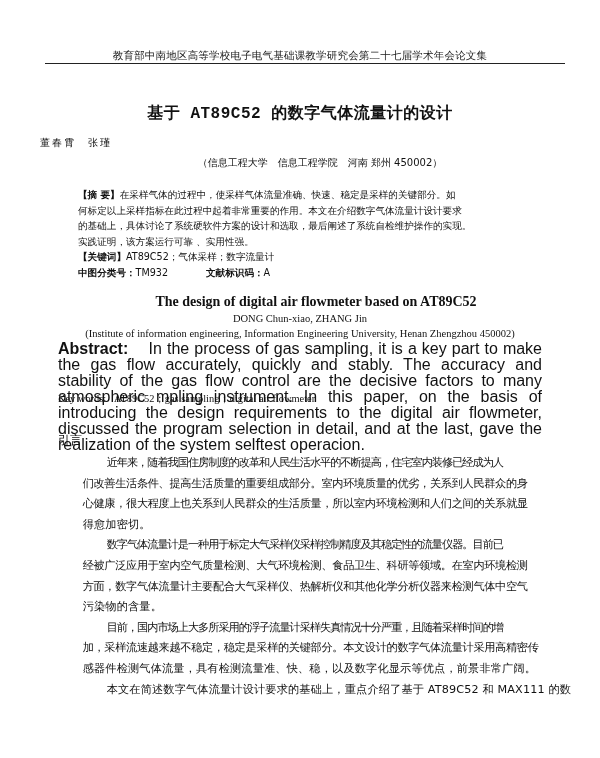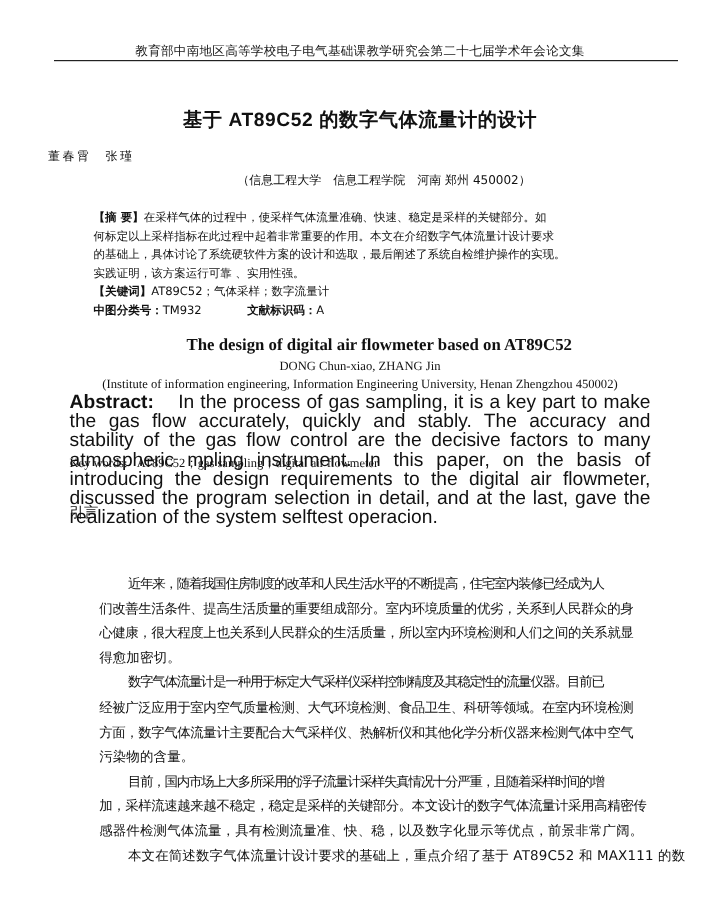--- a/index.html
+++ b/index.html
@@ -10,21 +10,21 @@
     body {
       width: 600px;
       height: 758px;
       position: relative;
       overflow: hidden;
       color: #111111;
       font-family: "DejaVu Serif", serif;
     }
     .page {
       position: absolute;
-      left: 0; top: 0;
+      left: 0; top: 13px;
       width: 600px; height: 652px;
     }
     .running-header {
       position: absolute;
       left: 0; top: 36px;
       width: 600px;
       text-align: center;
       font-family: "DejaVu Sans", sans-serif;
       font-size: 10.5px;
       letter-spacing: 0.2px;
@@ -35,21 +35,21 @@
       left: 45px; top: 50px;
       width: 520px;
       height: 0;
       border-top: 1.5px solid #222;
     }
     .cn-title {
       position: absolute;
       left: 0; top: 90px;
       width: 600px;
       text-align: center;
-      font-family: Liberation Sans, sans-serif;
+      font-family: Liberation Mono, monospace;
       font-weight: bold;
       font-size: 16px;
       letter-spacing: 0.5px;
     }
     .cn-authors {
       position: absolute;
       left: 0; top: 123px;
       width: 600px;
       text-align: left;
       font-family: "DejaVu Sans", sans-serif;
@@ -183,21 +183,21 @@
   <div class="en-affil">(Institute of information engineering, Information Engineering University, Henan Zhengzhou 450002)</div>
 
   <div class="en-abstract"><span class="lbl">Abstract:</span>&nbsp;&nbsp;&nbsp;&nbsp;<span>In the process of gas sampling, it is a key part to make the gas flow accurately, quickly and stably. The accuracy and stability of the gas flow control are the decisive factors to many atmospheric mpling instrument. In this paper, on the basis of introducing the design requirements to the digital air flowmeter, discussed the program selection in detail, and at the last, gave the realization of the system selftest operacion.</span></div>
 
   <div class="en-keywords"><span class="lbl">Key words:</span>&nbsp;&nbsp;&nbsp;<span>AT89C52；gas sampling；digital air flowmeter</span></div>
 
   <div class="section-heading">引言</div>
 
   <div class="body-text">
     <div class="para">
-      <span class="para-line first" style="display: block; letter-spacing: -1.02467px; margin-top: 37px;">近年来，随着我国住房制度的改革和人民生活水平的不断提高，住宅室内装修已经成为人</span>
+      <span class="para-line first" style="display: block; letter-spacing: -1.02467px;">近年来，随着我国住房制度的改革和人民生活水平的不断提高，住宅室内装修已经成为人</span>
       <span class="para-line" style="display: block; letter-spacing: -0.332813px;">们改善生活条件、提高生活质量的重要组成部分。室内环境质量的优劣，关系到人民群众的身</span>
       <span class="para-line" style="display: block; letter-spacing: -0.332813px;">心健康，很大程度上也关系到人民群众的生活质量，所以室内环境检测和人们之间的关系就显</span>
       <span class="para-line">得愈加密切。</span>
     </div>
     <div class="para">
       <span class="para-line first" style="display: block; letter-spacing: -1.02467px;">数字气体流量计是一种用于标定大气采样仪采样控制精度及其稳定性的流量仪器。目前已</span>
       <span class="para-line" style="display: block; letter-spacing: -0.332813px;">经被广泛应用于室内空气质量检测、大气环境检测、食品卫生、科研等领域。在室内环境检测</span>
       <span class="para-line" style="display: block; letter-spacing: -0.332813px;">方面，数字气体流量计主要配合大气采样仪、热解析仪和其他化学分析仪器来检测气体中空气</span>
       <span class="para-line">污染物的含量。</span>
     </div>

